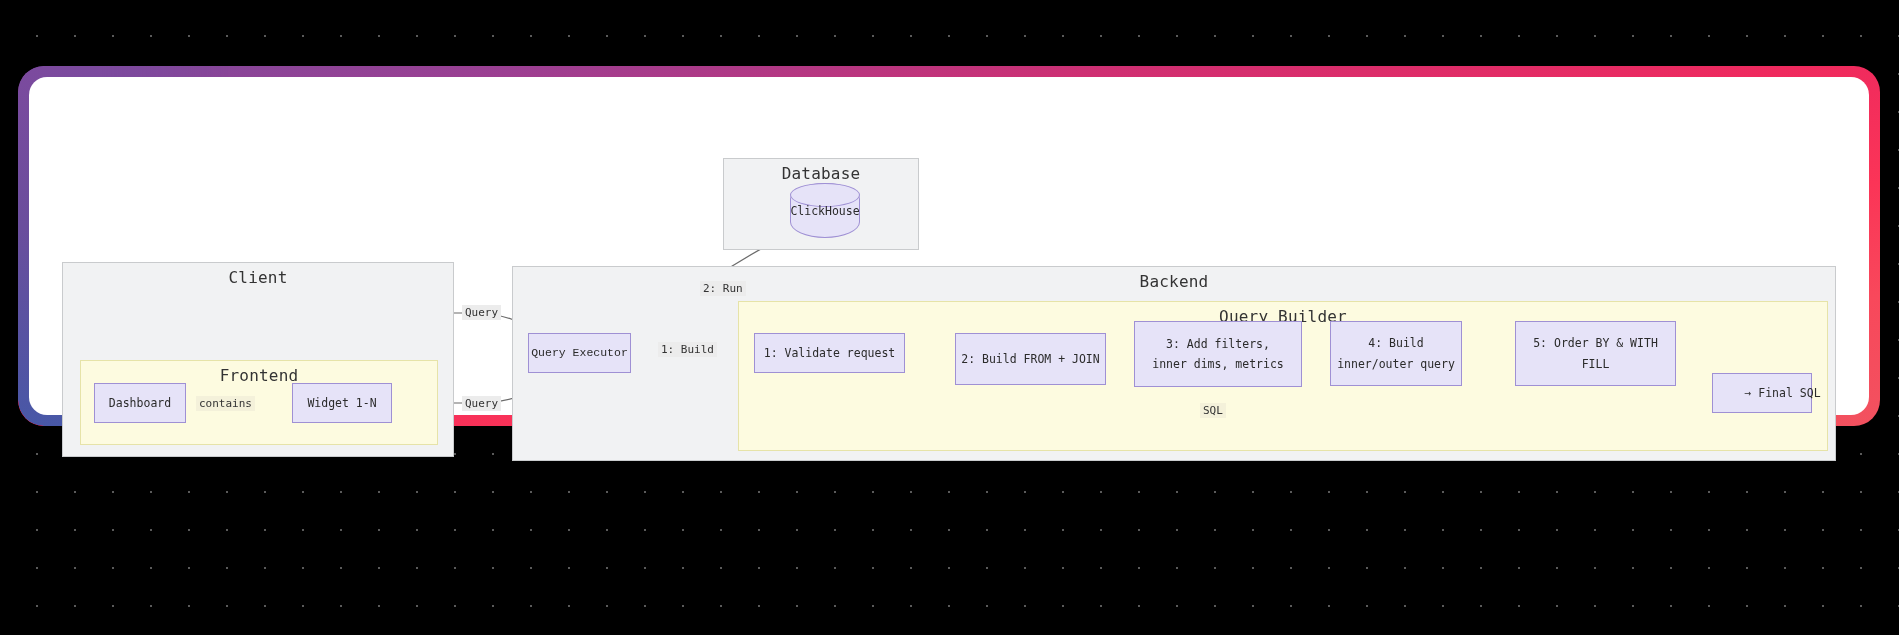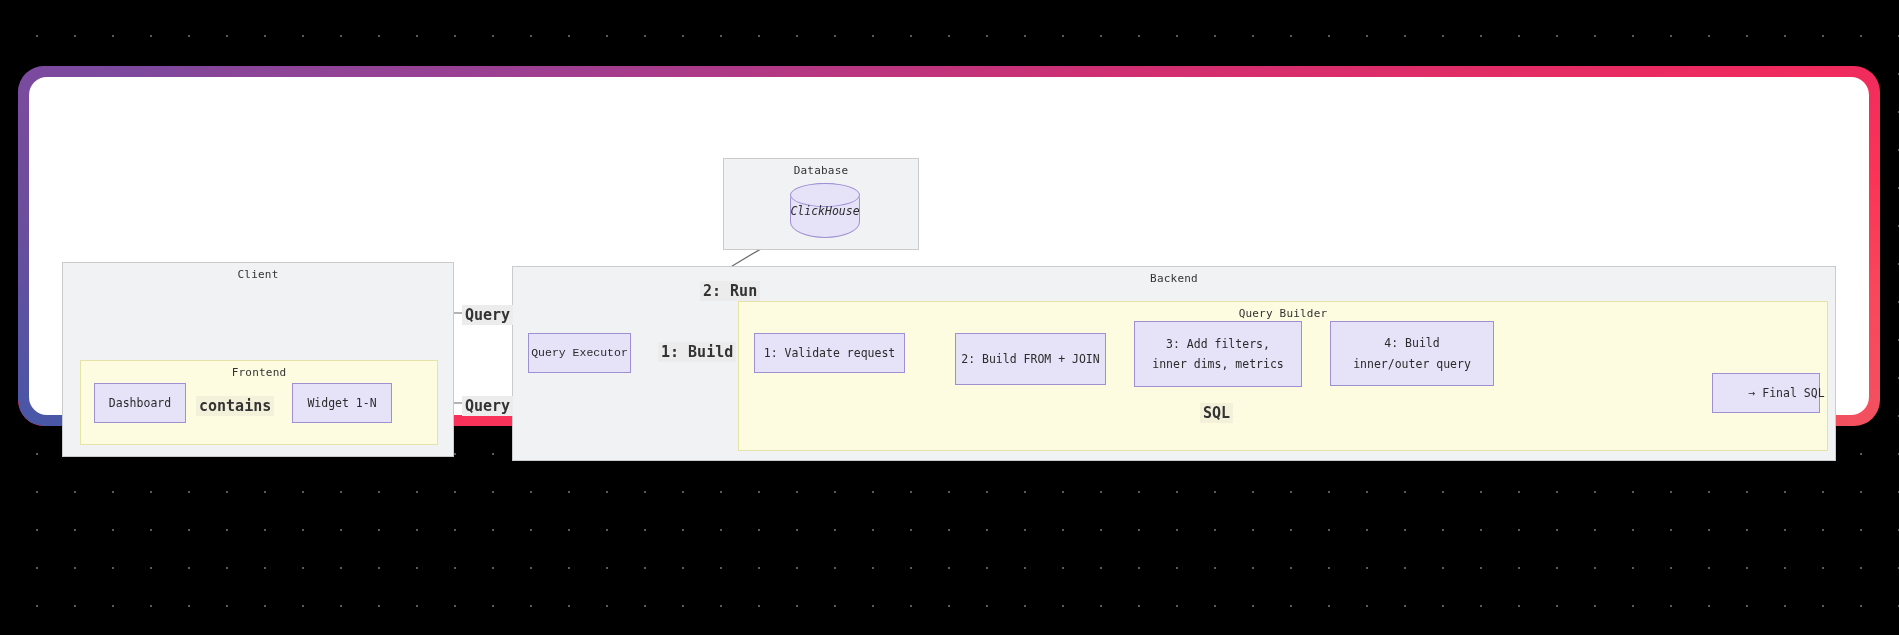--- a/index.html
+++ b/index.html
@@ -76,21 +76,21 @@
   }
   .group.yellow {
     background: #fdfbe0;
     border: 1px solid #e6e3a8;
   }
   .group-title {
     position: absolute;
     top: 5px;
     left: 0; right: 0;
     text-align: center;
-    font-size: 11px;
+    font-size: 16px;
     color: #333333;
     letter-spacing: .2px;
   }
 
   .node {
     position: absolute;
     background: #e6e3f8;
     border: 1px solid #9f90d4;
     color: #2b2b2b;
     font-size: 11.5px;
@@ -108,43 +108,41 @@
   .cyl {
     position: absolute;
     background: #e6e3f8;
     border: 1px solid #9f90d4;
     border-radius: 50% / 16px;
     color: #2b2b2b;
     font-size: 11.5px;
     display: flex;
     align-items: center;
     justify-content: center;
-    font-style: italic;
   }
   .cyl::before {
     content: "";
     position: absolute;
     left: -1px; right: -1px; top: -1px;
     height: 22px;
     border: 1px solid #9f90d4;
     border-radius: 50%;
     background: #e6e3f8;
   }
   .cyl .cyl-label { position: relative; z-index: 2; }
 
   
   .elabel {
     position: absolute;
-    font-size: 15px;
+    font-size: 11px;
     color: #333333;
     background: #ececec;
     padding: 1px 3px;
     white-space: nowrap;
     z-index: 6;
-    font-weight: bold;
   }
   .elabel.on-yellow { background: #f4f1da; }
 
   #wires { position: absolute; left: 0; top: 0; width: 100%; height: 100%; z-index: 3; }
   .nodelayer { position: absolute; left:0; top:0; width:100%; height:100%; z-index: 5; }
 </style>
 </head>
 <body>
 
 <div id="canvas">
@@ -224,27 +222,31 @@
 
     <div class="node" style="left:955px; top:333px; width:151px; height:52px;">
       <span>2: Build FROM + JOIN</span>
     </div>
 
     <div class="node" style="left:1134px; top:321px; width:168px; height:66px;">
       <span>3: Add filters,</span>
       <span class="l2">inner dims, metrics</span>
     </div>
 
-    <div class="node" style="left:1330px; top:321px; width:164px; height:65px;">
+    <div class="node" style="left:1330px; top:321px; width:132px; height:65px;">
       <span>4: Build</span>
       <span class="l2">inner/outer query</span>
     </div>
 
-
-    <div class="node" style="left:1712px; top:373px; width:108px; height:40px;padding-left:41px;">
+    <div class="node" style="left:1515px; top:321px; width:161px; height:65px;">
+      <span>5: Order BY &amp; WITH</span>
+      <span class="l2">FILL</span>
+    </div>
+
+    <div class="node" style="left:1712px; top:373px; width:100px; height:40px;padding-left:41px;">
       <span>→ Final SQL</span>
     </div>
 
     <div class="elabel on-yellow" style="left:196px; top:396px;">contains</div>
 
     <div class="elabel" style="left:462px; top:305px;">Query</div>
 
     <div class="elabel" style="left:462px; top:396px;">Query</div>
 
     <div class="elabel" style="left:658px; top:342px;">1: Build</div>

